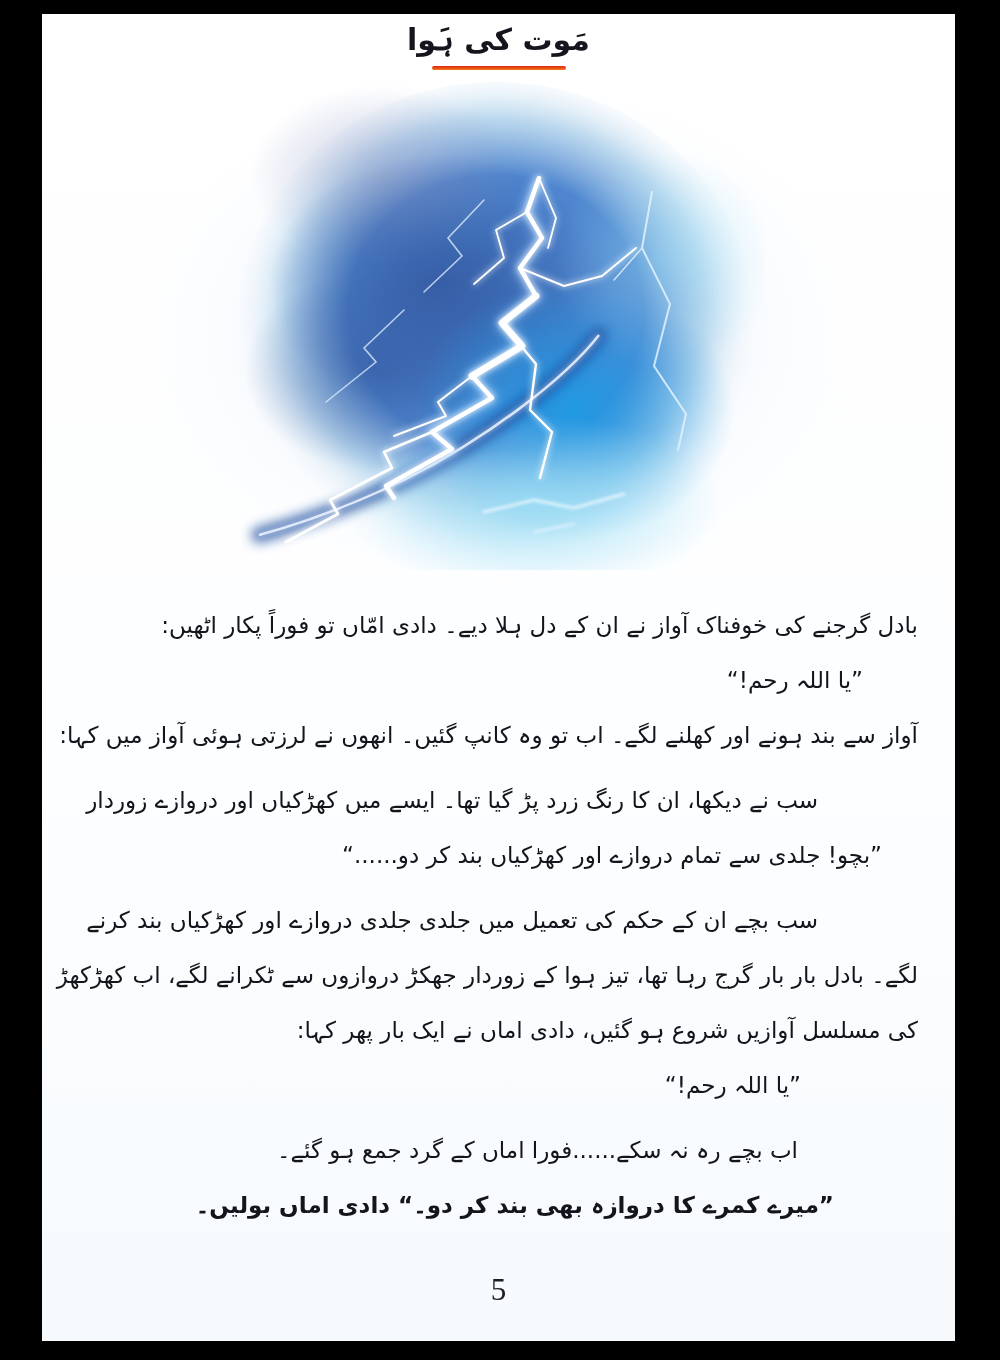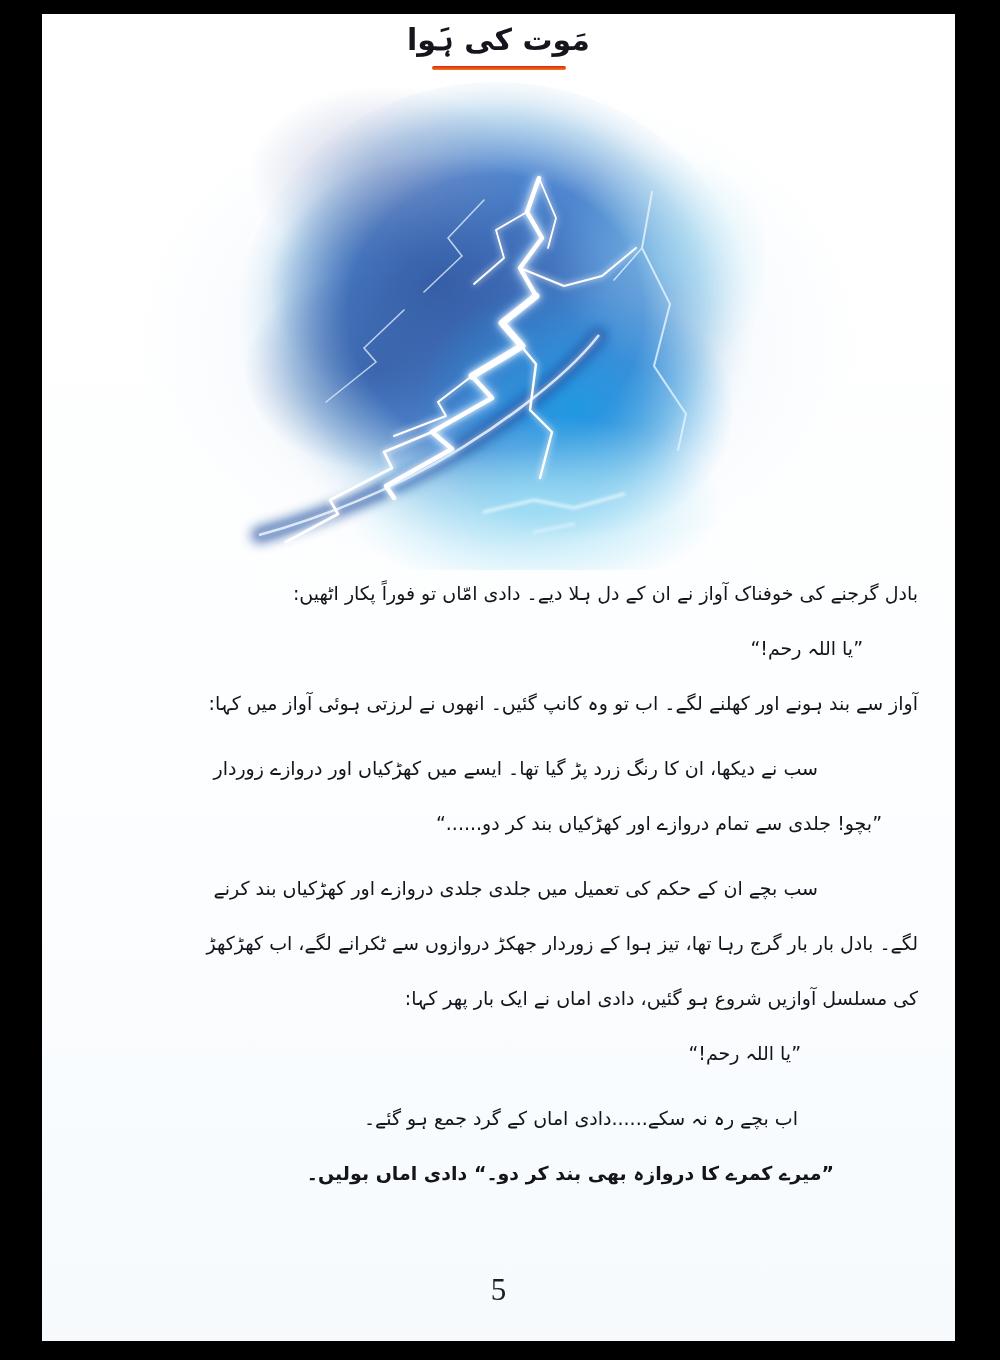--- a/index.html
+++ b/index.html
@@ -59,26 +59,26 @@
     position: absolute;
     left: 192px;
     top: 66px;
     width: 530px;
     height: 490px;
   }
 
   
   .text-block {
     position: absolute;
-    top: 552px;
+    top: 584px;
     right: 37px;
     width: 780px;
     direction: rtl;
     color: #14141c;
-    font-size: 19px;
+    font-size: 23px;
   }
   .line {
     height: 55px;
     line-height: 55px;
     white-space: nowrap;
     text-align: right;
     overflow: visible;
   }
   .p-gap { margin-top: 10px; }
   .pr0   { padding-right: 0; }
@@ -196,20 +196,20 @@
     <main class="text-block">
       <div class="line pr0">بادل گرجنے کی خوفناک آواز نے ان کے دل ہلا دیے۔ دادی امّاں تو فوراً پکار اٹھیں:</div>
       <div class="line pr55">”یا اللہ رحم!“</div>
       <div class="line pr0">آواز سے بند ہونے اور کھلنے لگے۔ اب تو وہ کانپ گئیں۔ انھوں نے لرزتی ہوئی آواز میں کہا:</div>
       <div class="line pr100 p-gap">سب نے دیکھا، ان کا رنگ زرد پڑ گیا تھا۔ ایسے میں کھڑکیاں اور دروازے زوردار</div>
       <div class="line pr36">”بچو! جلدی سے تمام دروازے اور کھڑکیاں بند کر دو......“</div>
       <div class="line pr100 p-gap">سب بچے ان کے حکم کی تعمیل میں جلدی جلدی دروازے اور کھڑکیاں بند کرنے</div>
       <div class="line pr0">لگے۔ بادل بار بار گرج رہا تھا، تیز ہوا کے زوردار جھکڑ دروازوں سے ٹکرانے لگے، اب کھڑکھڑ</div>
       <div class="line pr0">کی مسلسل آوازیں شروع ہو گئیں، دادی اماں نے ایک بار پھر کہا:</div>
       <div class="line pr117">”یا اللہ رحم!“</div>
-      <div class="line pr120 p-gap">اب بچے رہ نہ سکے......دادی اماں کے گرد جمع ہو گئے۔</div>
+      <div class="line pr120 p-gap">اب بچے رہ نہ سکے......فورا اماں کے گرد جمع ہو گئے۔</div>
       <div class="line pr84">”میرے کمرے کا دروازہ بھی بند کر دو۔“ دادی اماں بولیں۔</div>
     </main>
 
     <div class="page-number">5</div>
 
   </div>
 </div>
 
 </body></html>

